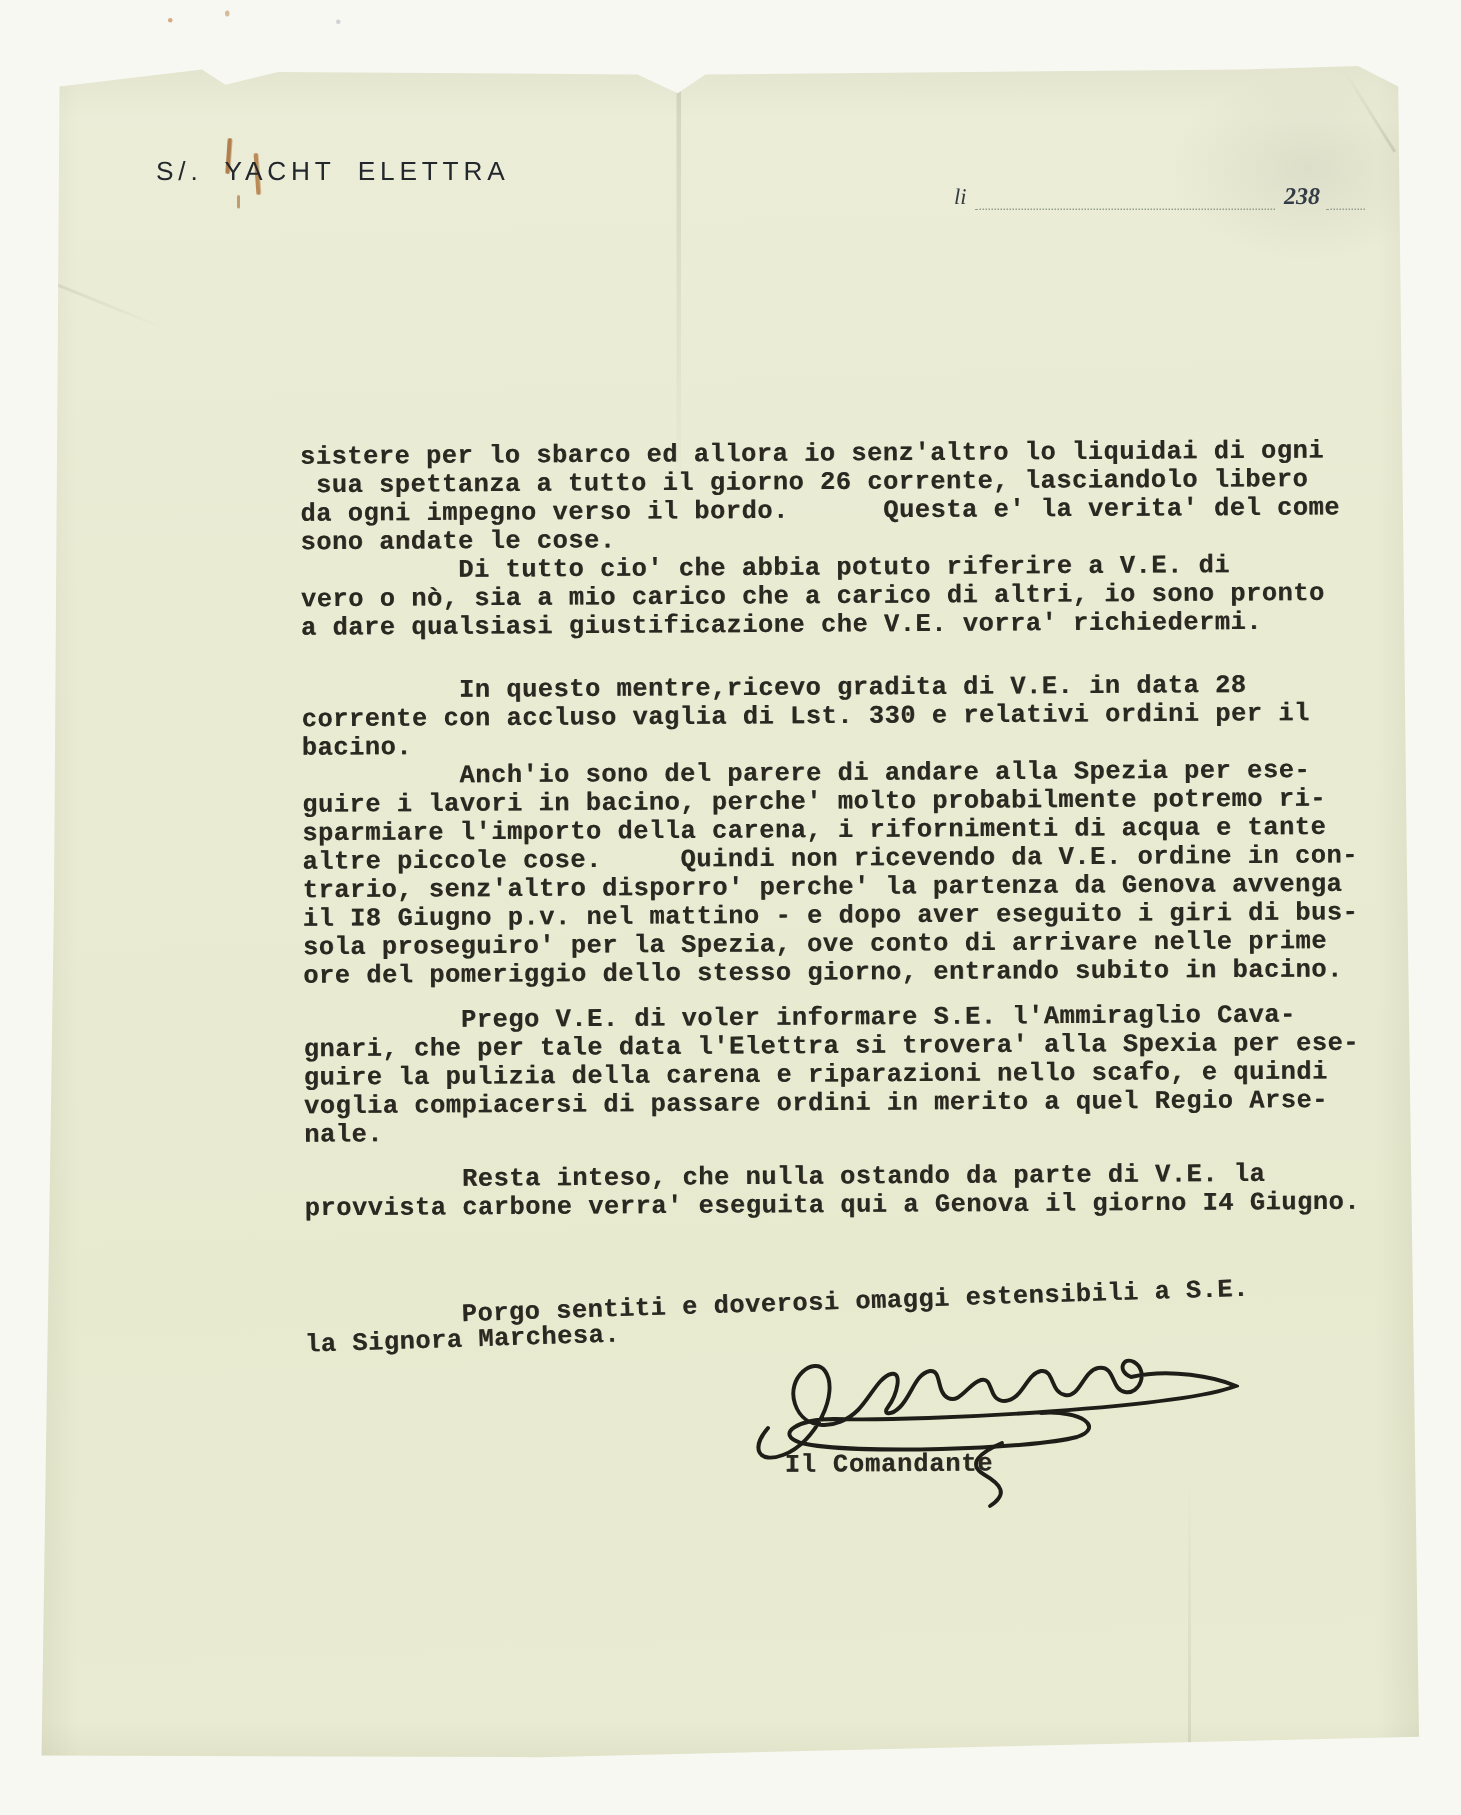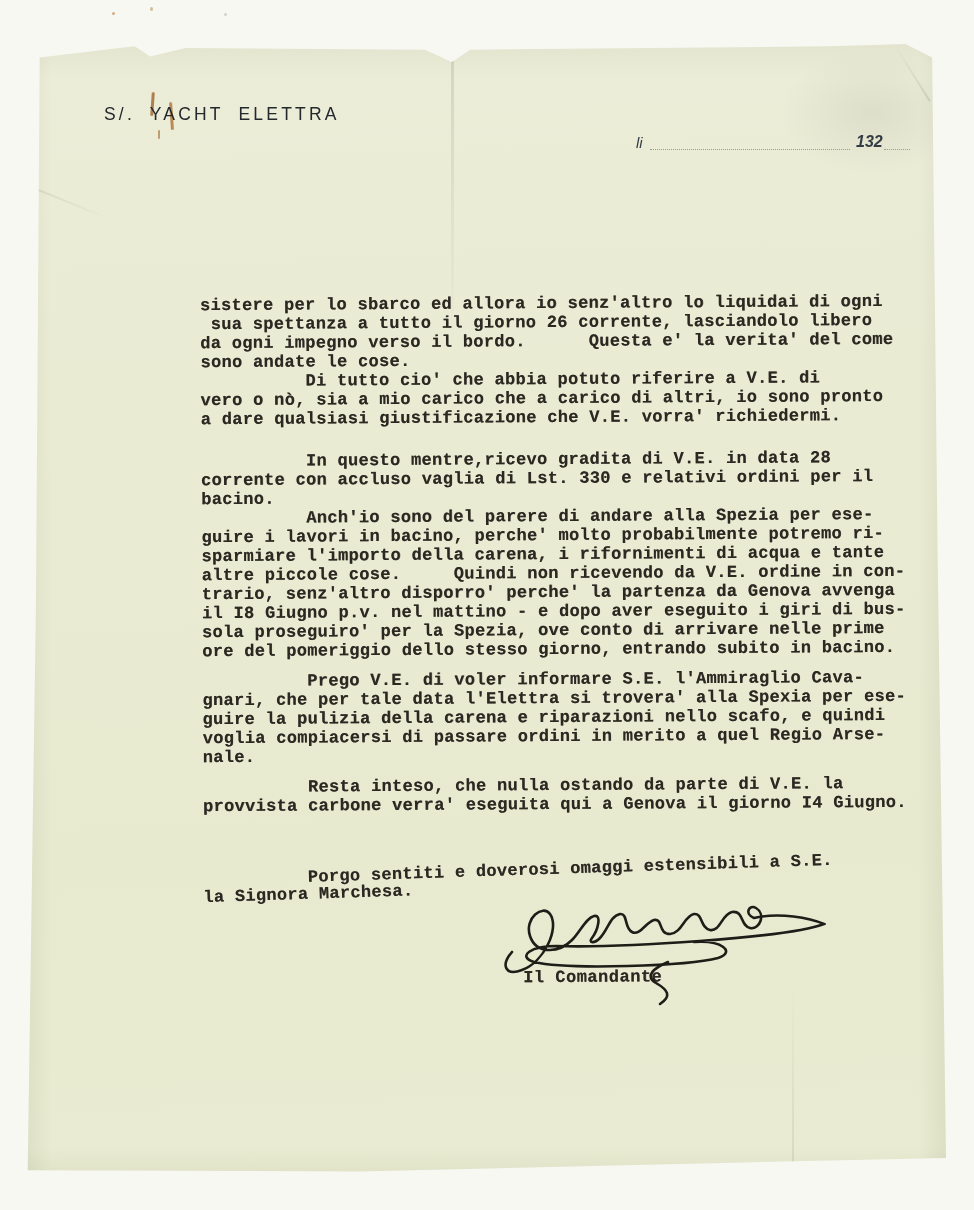--- a/index.html
+++ b/index.html
@@ -35,22 +35,22 @@
     background:linear-gradient(90deg,rgba(100,100,80,0),rgba(100,100,80,.18));
     transform:rotate(58deg);transform-origin:left center;}
   .rust{position:absolute;border-radius:2px;filter:blur(.4px);}
 
   .letterhead{
     position:absolute;left:80px;top:60px;
     font-family:"Liberation Sans",sans-serif;font-weight:normal;
     font-size:17.5px;letter-spacing:3.2px;word-spacing:7px;color:#23282d;
   }
   .dateline{
-    position:absolute;left:598px;top:90px;width:290px;height:22px;
-    font-family:Liberation Sans, sans-serif;font-style:italic;
+    position:absolute;left:598px;top:80px;width:290px;height:22px;
+    font-family:Liberation Serif, serif;font-style:italic;
     font-size:15px;color:#333b44;
   }
   .dateline .li{position:absolute;left:14px;top:0;}
   .dateline .leader1{position:absolute;left:28px;top:15px;width:200px;border-bottom:1.6px dotted #93a08e;}
   .dateline .year{position:absolute;left:234px;top:-1px;font-weight:bold;font-size:16px;}
   .dateline .leader2{position:absolute;left:262px;top:15px;width:26px;border-bottom:1.6px dotted #93a08e;}
 
   .typed{
     font-family:"Liberation Mono","DejaVu Sans Mono",monospace;
     font-weight:bold;color:#2b2822;
@@ -83,21 +83,21 @@
 
   <div class="rust" style="left:127px;top:48px;width:3px;height:24px;background:#9c5a1e;opacity:.75;transform:rotate(4deg);"></div>
   <div class="rust" style="left:146px;top:58px;width:3px;height:28px;background:#a5621f;opacity:.7;transform:rotate(-4deg);"></div>
   <div class="rust" style="left:134px;top:86px;width:2px;height:9px;background:#9c5a1e;opacity:.55;"></div>
 
   <div class="letterhead">S/. YACHT ELETTRA</div>
 
   <div class="dateline">
     <span class="li">li</span>
     <span class="leader1"></span>
-    <span class="year">132</span>
+    <span class="year">238</span>
     <span class="leader2"></span>
   </div>
 
   <div class="letter-body typed">
     
     <div class="para"><div class="tline">sistere per lo sbarco ed allora io senz'altro lo liquidai di ogni</div><div class="tline"> sua spettanza a tutto il giorno 26 corrente, lasciandolo libero</div><div class="tline">da ogni impegno verso il bordo.      Questa e' la verita' del come</div><div class="tline">sono andate le cose.</div></div><div class="para"><div class="tline">          Di tutto cio' che abbia potuto riferire a V.E. di</div><div class="tline">vero o nò, sia a mio carico che a carico di altri, io sono pronto</div><div class="tline">a dare qualsiasi giustificazione che V.E. vorra' richiedermi.</div></div><div class="para gap-lg"><div class="tline">          In questo mentre,ricevo gradita di V.E. in data 28</div><div class="tline">corrente con accluso vaglia di Lst. 330 e relativi ordini per il</div><div class="tline">bacino.</div></div><div class="para"><div class="tline">          Anch'io sono del parere di andare alla Spezia per ese-</div><div class="tline">guire i lavori in bacino, perche' molto probabilmente potremo ri-</div><div class="tline">sparmiare l'importo della carena, i rifornimenti di acqua e tante</div><div class="tline">altre piccole cose.     Quindi non ricevendo da V.E. ordine in con-</div><div class="tline">trario, senz'altro disporro' perche' la partenza da Genova avvenga</div><div class="tline">il I8 Giugno p.v. nel mattino - e dopo aver eseguito i giri di bus-</div><div class="tline">sola proseguiro' per la Spezia, ove conto di arrivare nelle prime</div><div class="tline">ore del pomeriggio dello stesso giorno, entrando subito in bacino.</div></div><div class="para gap-sm"><div class="tline">          Prego V.E. di voler informare S.E. l'Ammiraglio Cava-</div><div class="tline">gnari, che per tale data l'Elettra si trovera' alla Spexia per ese-</div><div class="tline">guire la pulizia della carena e riparazioni nello scafo, e quindi</div><div class="tline">voglia compiacersi di passare ordini in merito a quel Regio Arse-</div><div class="tline">nale.</div></div><div class="para gap-sm"><div class="tline">          Resta inteso, che nulla ostando da parte di V.E. la</div><div class="tline">provvista carbone verra' eseguita qui a Genova il giorno I4 Giugno.</div></div><div class="closing"><div class="tline">          Porgo sentiti e doverosi omaggi estensibili a S.E.</div><div class="tline">la Signora Marchesa.</div></div>
     <div class="comandante">Il Comandante</div>
   </div>
 
   <div class="signature">

